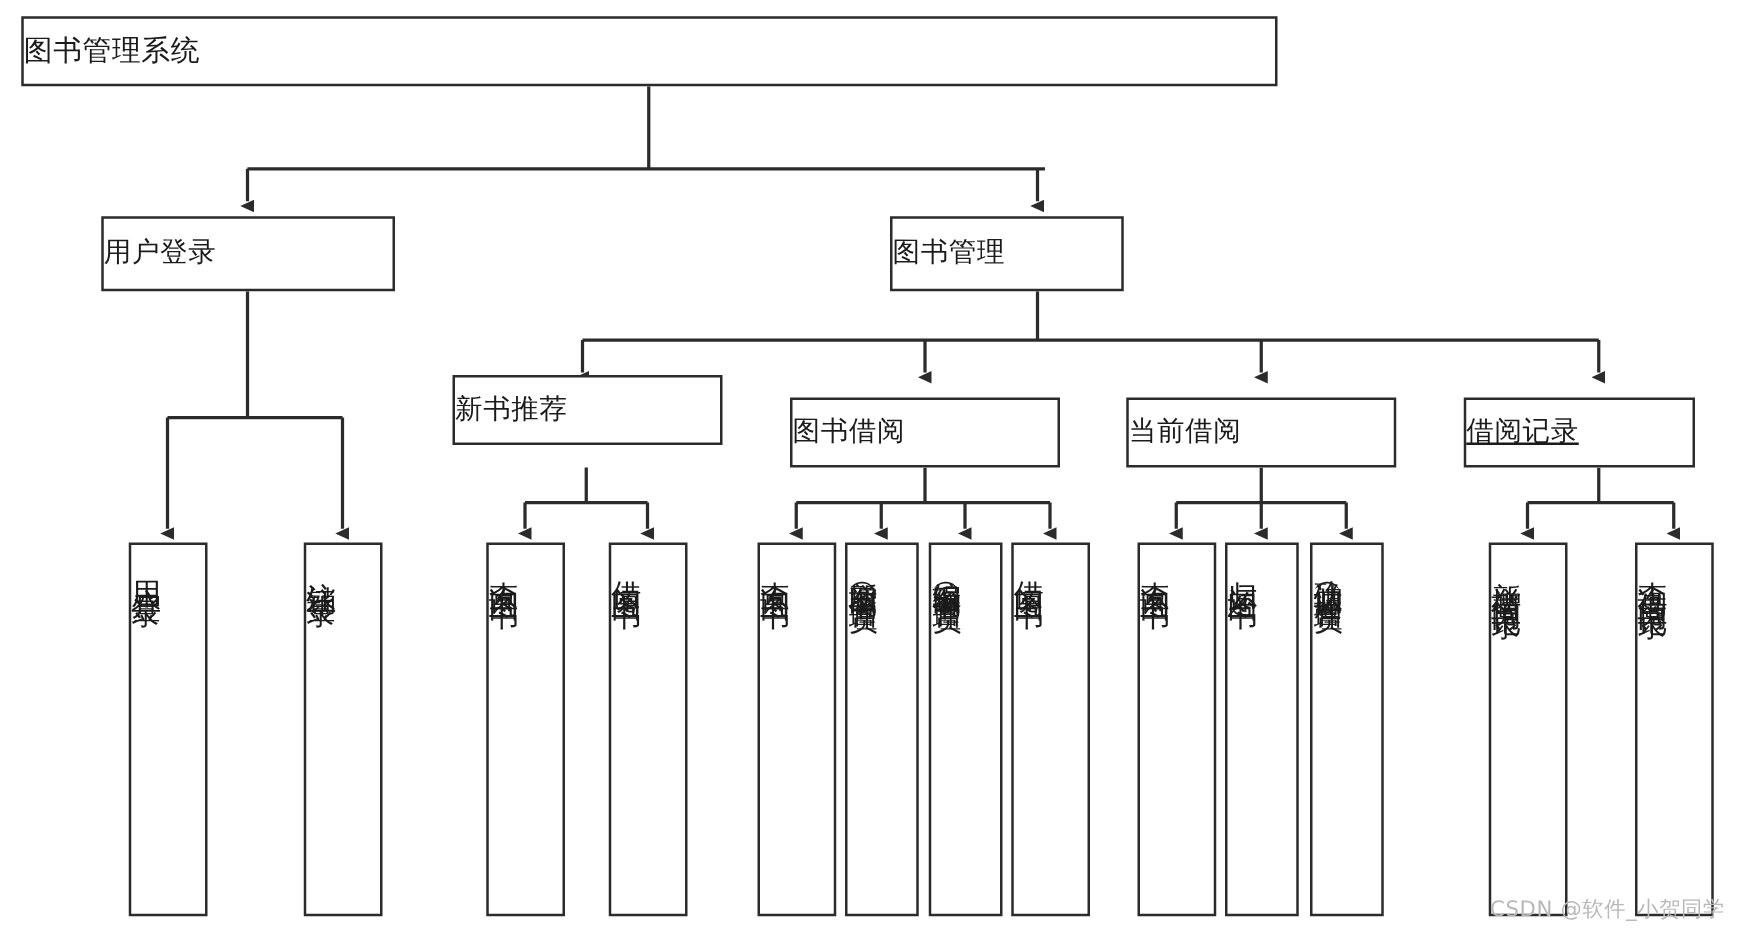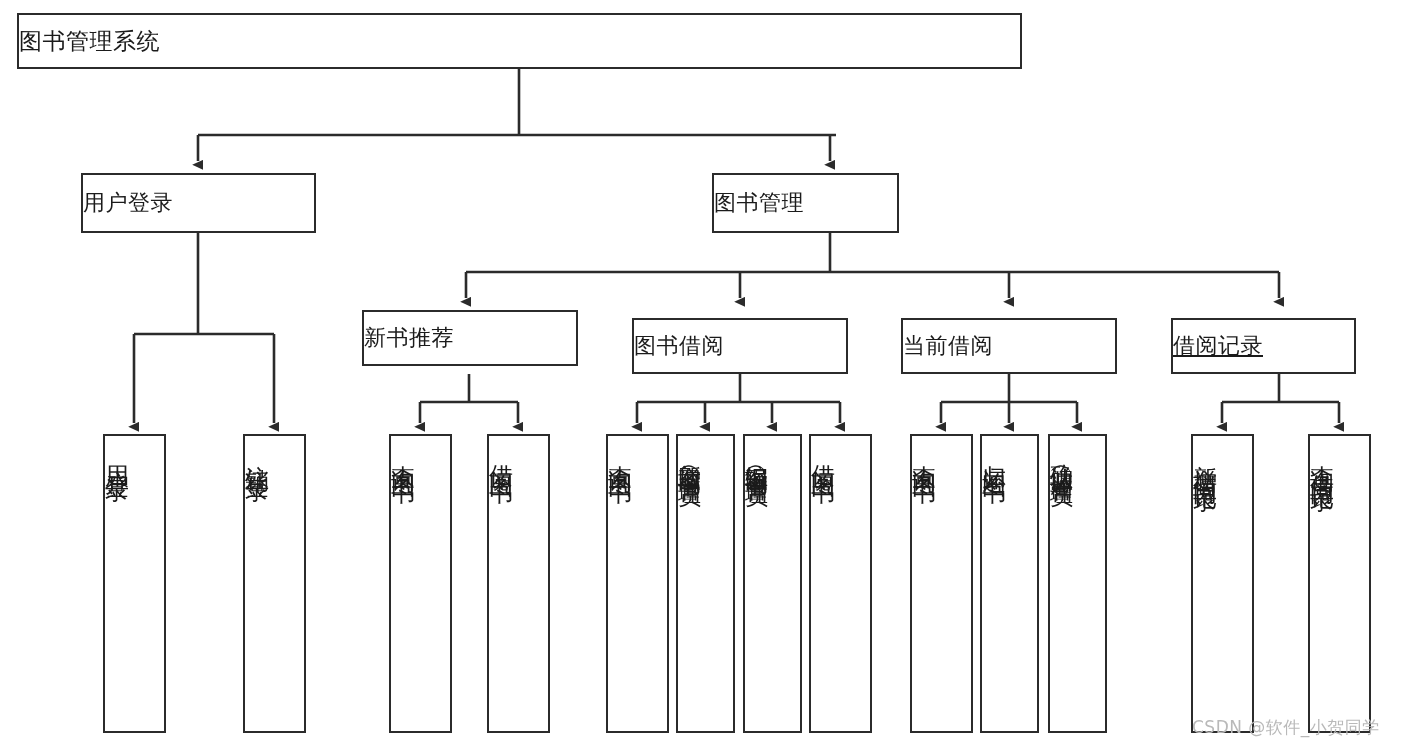--- a/index.html
+++ b/index.html
@@ -132,21 +132,21 @@
     <span class="lbl">图书管理系统</span>
   </div>
 
   <div class="node horiz" style="left:81px; top:173px; width:235px; height:60px;">
     <span class="lbl">用户登录</span>
   </div>
   <div class="node horiz" style="left:712px; top:173px; width:187px; height:60px;">
     <span class="lbl">图书管理</span>
   </div>
 
-  <div class="node horiz" style="left:362px; top:310px; width:216px; height:56px;">
+  <div class="node horiz" style="left:362px; top:300px; width:216px; height:56px;">
     <span class="lbl">新书推荐</span>
   </div>
   <div class="node horiz" style="left:632px; top:318px; width:216px; height:56px;">
     <span class="lbl">图书借阅</span>
   </div>
   <div class="node horiz" style="left:901px; top:318px; width:216px; height:56px;">
     <span class="lbl">当前借阅</span>
   </div>
   <div class="node horiz" style="left:1171px; top:318px; width:185px; height:56px;text-decoration:underline;">
     <span class="lbl">借阅记录</span>

